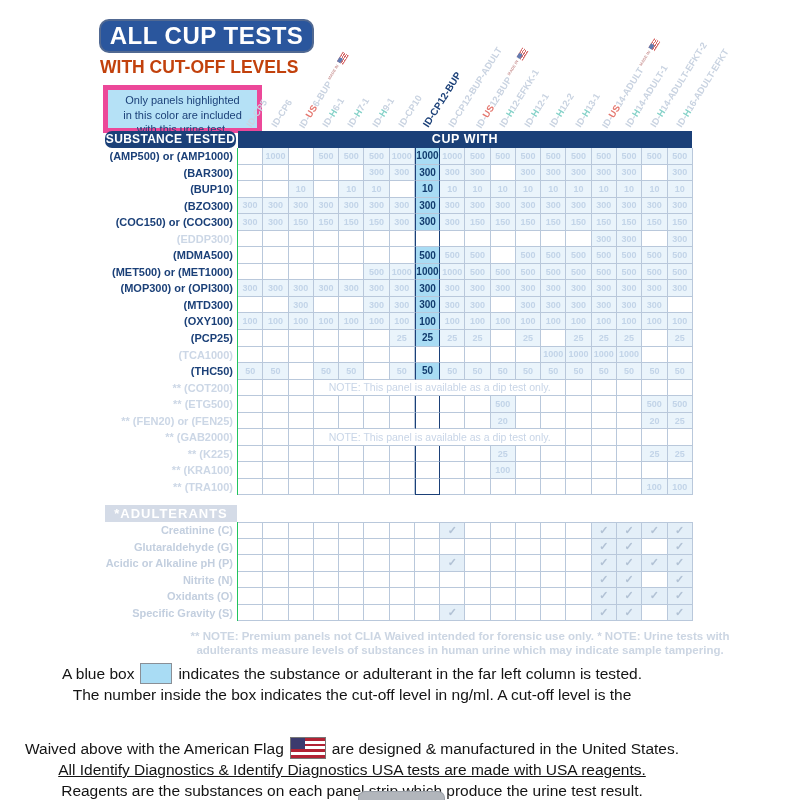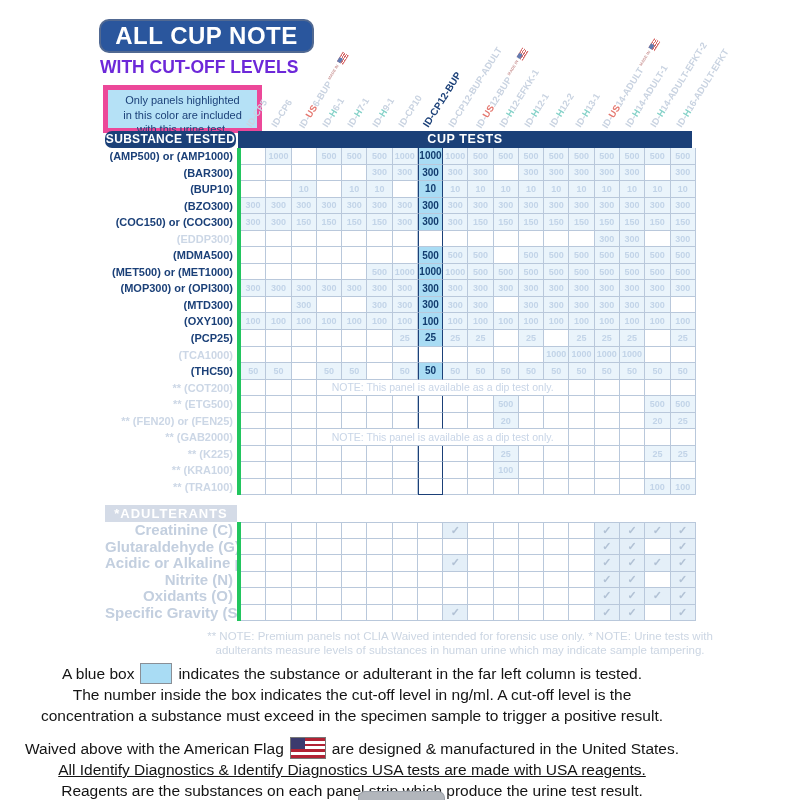--- a/index.html
+++ b/index.html
@@ -2,21 +2,21 @@
 <html><head>
 <meta charset="utf-8">
 <style>
   html,body{margin:0;padding:0;background:#fff;}
   #page{position:relative;width:800px;height:800px;background:#fff;overflow:hidden;
         font-family:"Liberation Sans", sans-serif;}
   
   #badge{position:absolute;left:99px;top:19px;width:215px;height:34px;background:#2a569d;
          border:2px solid #516992;border-radius:10px;color:#fff;font-weight:bold;font-size:24px;
          display:flex;align-items:center;justify-content:center;letter-spacing:.5px;box-sizing:border-box;}
-  #subtitle{position:absolute;left:100px;top:57px;font-size:17.5px;font-weight:bold;color:#6d28d9;}
+  #subtitle{position:absolute;left:100px;top:57px;font-size:17.5px;font-weight:bold;color:#c2410c;}
   #legendbox{position:absolute;left:103px;top:85px;width:159px;height:48px;background:#b5e1f6;
          border:5px solid #ec4899;font-size:11px;color:#1b4078;text-align:center;line-height:14.6px;
          padding-top:3px;box-sizing:border-box;}
   
   #colheads{position:absolute;left:0;top:0;width:800px;height:131px;}
   .colhead{position:absolute;top:119px;height:10px;line-height:10px;white-space:nowrap;
          transform-origin:0 100%;transform:rotate(-58deg);font-size:9.3px;font-weight:bold;color:#c9d3e1;}
   .colhead.selcol{color:#1b4078;font-size:10px;}
   .red{color:#e4766e;} .teal{color:#86d2c9;}
   .usflag{display:inline-block;width:11px;height:7px;margin-left:3px;vertical-align:1px;position:relative;opacity:.8;
@@ -28,58 +28,58 @@
          display:flex;align-items:center;justify-content:center;}
   #hdr-substance{left:105px;top:131px;width:131px;font-size:12px;letter-spacing:.3px;border-radius:7px;}
   #hdr-cup{left:238px;top:131px;width:454px;font-size:12.5px;letter-spacing:.6px;}
   
   #srows{position:absolute;left:105px;top:148px;}
   #arows{position:absolute;left:105px;top:522px;}
   .srow,.arow{display:flex;height:16.55px;}
   .rlabel{width:128px;padding-right:4px;text-align:right;font-weight:bold;font-size:11px;
          color:#1b4078;line-height:16.55px;white-space:nowrap;}
   .rlabel.muted{color:#ccd7e6;}
-  .alabel{width:128px;padding-right:4px;text-align:right;font-weight:bold;font-size:15px;
+  .alabel{width:128px;padding-right:4px;text-align:right;font-weight:bold;font-size:11px;
          color:#c3cfdf;line-height:16.55px;white-space:nowrap;}
   .cells{display:grid;grid-template-columns:repeat(18,25.28px);grid-auto-rows:16.55px;
-         border-left:4px solid #22c55e;box-sizing:border-box;}
+         border-left:1px solid #22c55e;box-sizing:border-box;}
   .cell{box-sizing:border-box;border-right:1px solid #b9c8db;border-bottom:1px solid #b9c8db;
          font-size:9px;font-weight:bold;color:#c2d4e8;display:flex;align-items:center;justify-content:center;background:#fff;}
   .cell.val{background:#eaf4fb;}
   .cell.sel{border-left:1.5px solid #1b4078;border-right:1.5px solid #1b4078;}
   .cell.selval{background:#a9dcf4;color:#123c6e;font-size:10px;}
   .srow:last-child .cell.sel{border-bottom:1.5px solid #1b4078;}
   .arow:first-child .cell{border-top:1px solid #b9c8db;}
   .cell.chk{background:#e4eff8;color:#b2c2d5;font-size:11px;}
   .notespan{box-sizing:border-box;grid-column:4/14;border-right:1px solid #b9c8db;border-bottom:1px solid #b9c8db;
          font-size:10.5px;color:#c8d5e7;display:flex;align-items:center;justify-content:center;white-space:nowrap;}
   #adult-hdr{position:absolute;left:105px;top:505px;width:132px;height:17px;background:#d4dbe7;
          color:#fff;font-weight:bold;font-size:13px;display:flex;align-items:center;justify-content:center;letter-spacing:1px;}
   
   #footnote{position:absolute;left:160px;top:629px;width:600px;text-align:center;font-size:11.5px;
-         font-weight:normal;color:#ccd6e3;line-height:14px;}
+         font-weight:bold;color:#ccd6e3;line-height:14px;}
   .blackpara{position:absolute;left:0;width:704px;text-align:center;font-size:15.5px;color:#141414;line-height:21px;}
   #para1{top:663px;}
   #para2{top:737px;}
   .swatch{display:inline-block;width:30px;height:19px;background:#a9dcf4;border:1px solid#8a8f96;
          vertical-align:-5px;margin:0 6px;}
   .bigflag{display:inline-block;width:34px;height:20px;position:relative;vertical-align:-5px;margin:0 6px;
          border:1px solid #777;
          background:linear-gradient(#b22234 0 14%,#fff 14% 28%,#b22234 28% 42%,#fff 42% 56%,#b22234 56% 70%,#fff 70% 84%,#b22234 84% 100%);}
   .bigflag .bigcanton{position:absolute;left:0;top:0;width:14px;height:11px;background:#3c3b6e;}
   .uline{text-decoration:underline;}
   #bottom-sliver{position:absolute;left:358px;top:791px;width:85px;height:12px;background:#b2b6bc;
          border:1px solid #9aa0a8;border-bottom:none;border-radius:7px 7px 0 0;}
 </style>
 </head>
 <body>
 
 <div id="page">
 
-  <div id="badge">ALL CUP NOTE</div>
+  <div id="badge">ALL CUP TESTS</div>
   <div id="subtitle">WITH CUT-OFF LEVELS</div>
   <div id="legendbox">
     <div>Only panels highlighted</div>
     <div>in this color are included</div>
     <div>with this urine test.</div>
   </div>
 
   <div id="colheads">
       <div class="colhead" style="left: 253px;">ID-CP5</div>
       <div class="colhead" style="left: 278.28px;">ID-CP6</div>
@@ -95,21 +95,21 @@
       <div class="colhead" style="left: 531.08px;">ID-<span class="teal">H</span>12-1</div>
       <div class="colhead" style="left: 556.36px;">ID-<span class="teal">H</span>12-2</div>
       <div class="colhead" style="left: 581.64px;">ID-<span class="teal">H</span>13-1</div>
       <div class="colhead" style="left: 606.92px;">ID-<span class="red">US</span>14-ADULT<span class="madein">MADE IN</span><span class="usflag"><span class="canton"></span></span></div>
       <div class="colhead" style="left: 632.2px;">ID-<span class="teal">H</span>14-ADULT-1</div>
       <div class="colhead" style="left: 657.48px;">ID-<span class="teal">H</span>14-ADULT-EFKT-2</div>
       <div class="colhead" style="left: 682.76px;">ID-<span class="teal">H</span>16-ADULT-EFKT</div>
     </div>
 
   <div id="hdr-substance" class="navybar">SUBSTANCE TESTED</div>
-  <div id="hdr-cup" class="navybar">CUP TESTS</div>
+  <div id="hdr-cup" class="navybar">CUP WITH</div>
 
   <div id="srows">
       <div class="srow">
         <div class="rlabel">(AMP500) or (AMP1000)</div>
         <div class="cells">
           <div class="cell"></div>
           <div class="cell val">1000</div>
           <div class="cell"></div>
           <div class="cell val">500</div>
           <div class="cell val">500</div>
@@ -717,21 +717,20 @@
   <div id="footnote">
     <div>** NOTE: Premium panels not CLIA Waived intended for forensic use only.    * NOTE: Urine tests with</div>
     <div>adulterants measure levels of substances in human urine which may indicate sample tampering.</div>
   </div>
 
   <div id="para1" class="blackpara">
     <div>
       <span>A blue box</span><span class="swatch"></span><span>indicates the substance or adulterant in the far left column is tested.</span>
     </div>
     <div>The number inside the box indicates the cut-off level in ng/ml. A cut-off level is the</div>
-    <div>concentration a substance must exceed in the specimen sample to trigger a positive result.</div>
   </div>
 
   <div id="para2" class="blackpara">
     <div>
       <span>Waived above with the American Flag</span><span class="bigflag"><span class="bigcanton"></span></span><span>are designed &amp; manufactured in the United States.</span>
     </div>
     <div class="uline">All Identify Diagnostics &amp; Identify Diagnostics USA tests are made with USA reagents.</div>
     <div>Reagents are the substances on each panel strip which produce the urine test result.</div>
   </div>
 

